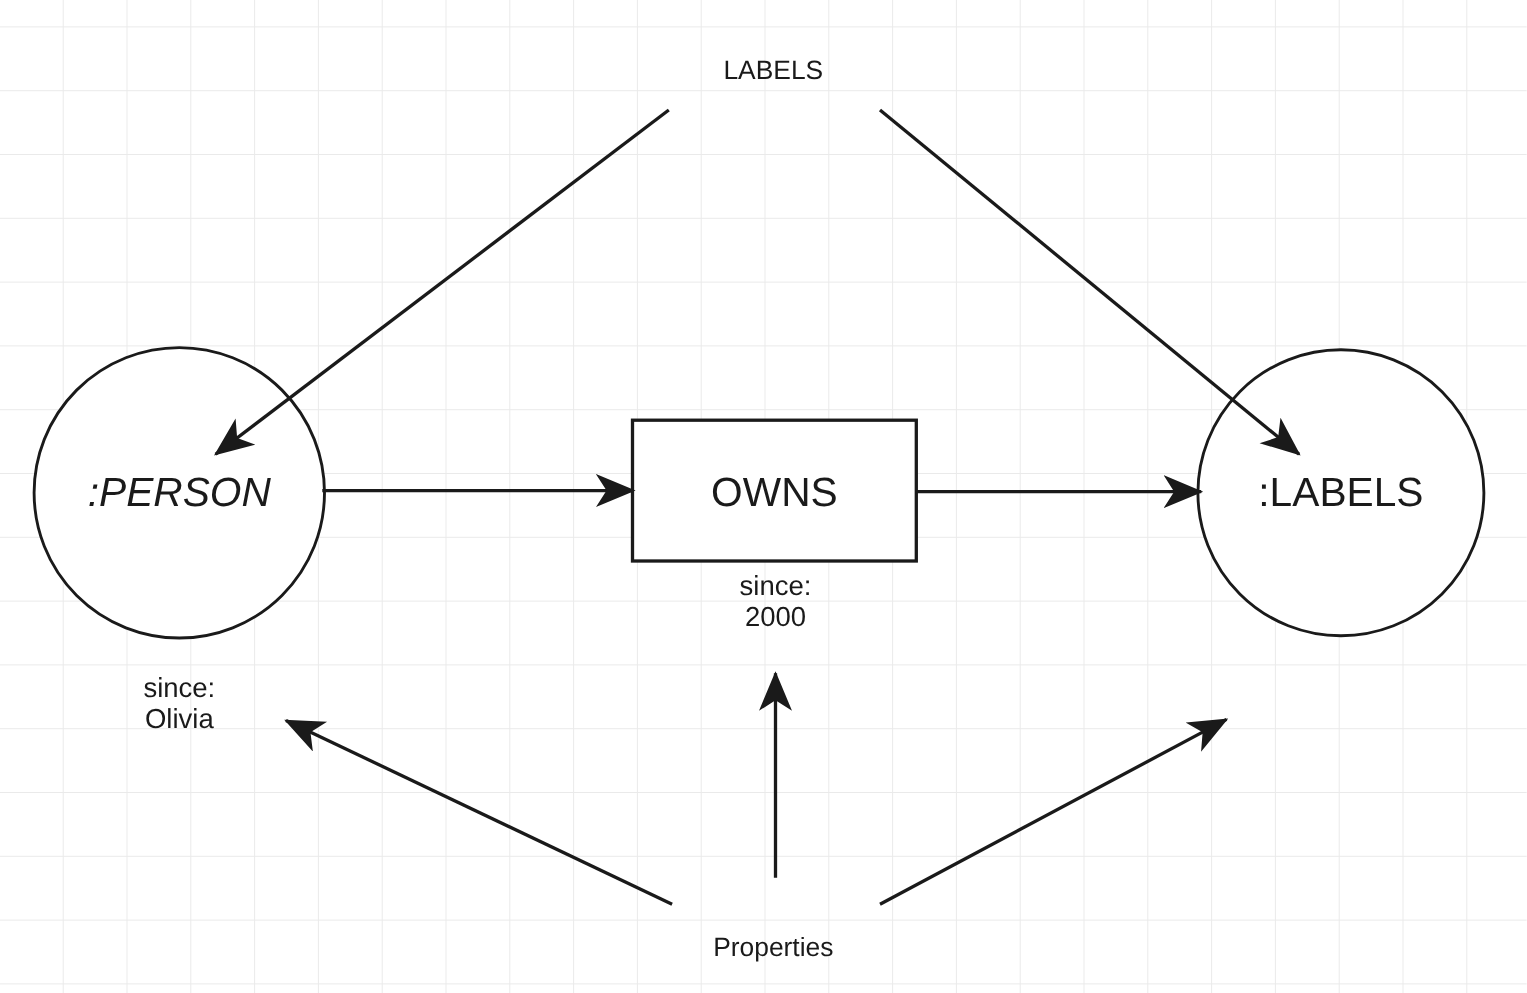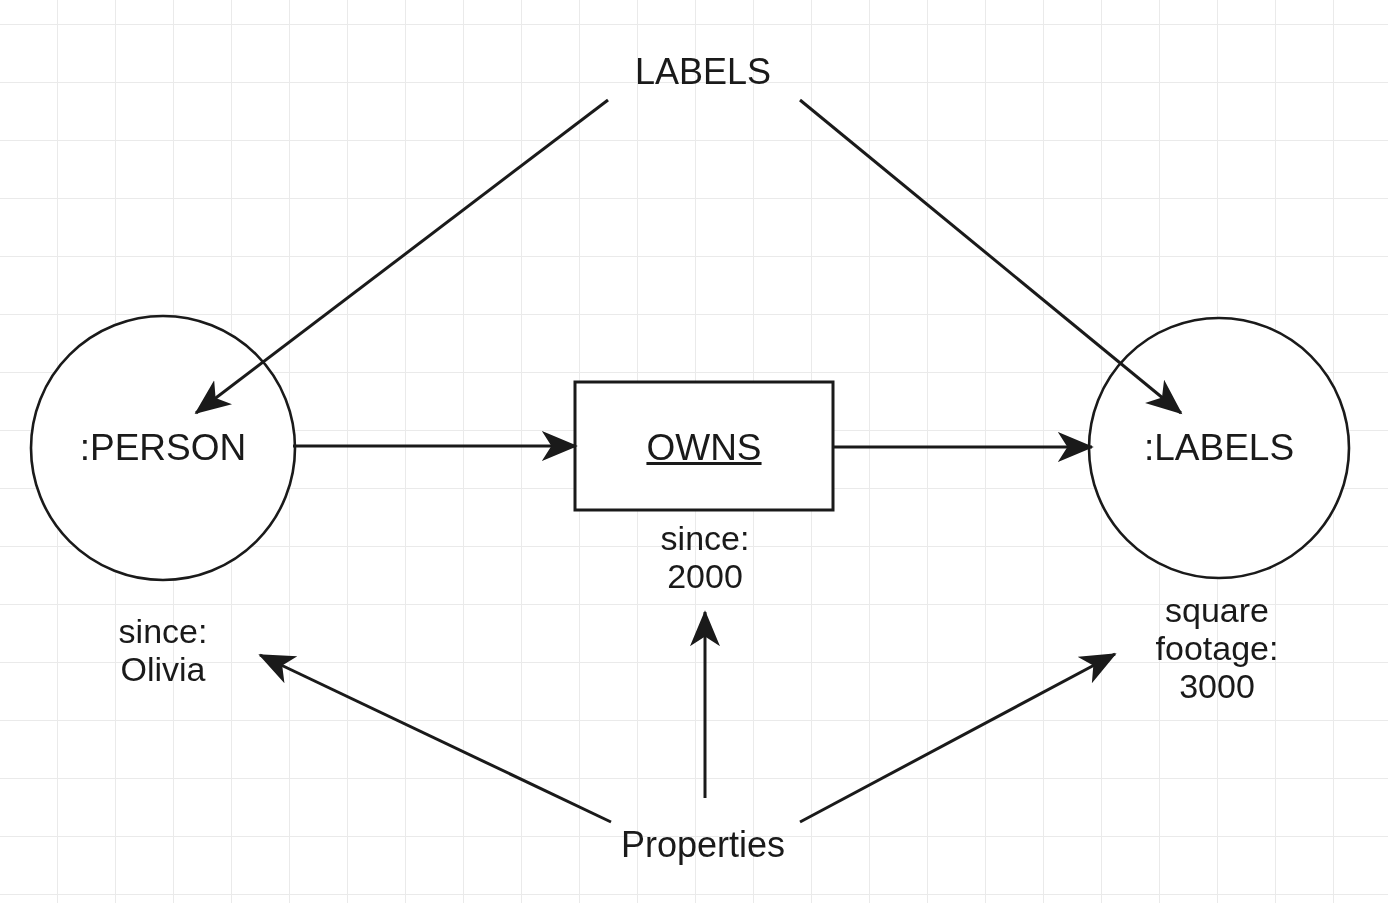--- a/index.html
+++ b/index.html
@@ -34,24 +34,24 @@
     text-align: center;
     line-height: 1.12;
     color: #1a1a1a;
     white-space: pre-line;
     font-family: "Liberation Sans", sans-serif;
   }
   .node-label {
     font-size: 37px;
   }
   .ann-label {
-    font-size: 36px;
+    font-size: 24px;
   }
   .prop-label {
-    font-size: 34px;
+    font-size: 25px;
   }
 </style>
 </head>
 <body>
 
 <div id="canvas">
 
   <svg class="layer" viewBox="0 0 1388 903" xmlns="http://www.w3.org/2000/svg">
     <defs>
       <marker id="arrowFilled" markerWidth="14" markerHeight="14" refX="11.4" refY="5" orient="auto" markerUnits="strokeWidth">
@@ -75,31 +75,28 @@
 
     <line x1="611" y1="822" x2="260" y2="655" stroke="#1a1a1a" stroke-width="3" marker-end="url(#arrowFilled)"></line>
 
     <line x1="705" y1="798" x2="705" y2="612" stroke="#1a1a1a" stroke-width="3" marker-end="url(#arrowFilled)"></line>
 
     <line x1="800" y1="822" x2="1115" y2="654" stroke="#1a1a1a" stroke-width="3" marker-end="url(#arrowFilled)"></line>
   </svg>
 
   <div class="lbl ann-label" style="left:493px; top:52px; width:420px;">LABELS</div>
 
-  <div class="lbl node-label" style="left:13px; top:427px; width:300px;">:PERSON</div>
+  <div class="lbl node-label" style="left:13px; top:427px; width:300px;font-style:italic;">:PERSON</div>
 
-  <div class="lbl node-label" style="left:575px; top:427px; width:258px;text-decoration:underline;">OWNS</div>
+  <div class="lbl node-label" style="left:575px; top:427px; width:258px;">OWNS</div>
 
   <div class="lbl node-label" style="left:1069px; top:427px; width:300px;">:LABELS</div>
 
   <div class="lbl prop-label" style="left:23px; top:612px; width:280px;">since:
 Olivia</div>
 
   <div class="lbl prop-label" style="left:565px; top:519px; width:280px;">since:
 2000</div>
 
-  <div class="lbl prop-label" style="left:1077px; top:591px; width:280px;">square
-footage:
-3000</div>
 
-  <div class="lbl ann-label" style="left:503px; top:825px; width:400px;">Properties</div>
+  <div class="lbl ann-label" style="left:503px; top:849px; width:400px;">Properties</div>
 
 </div>
 
 </body></html>

